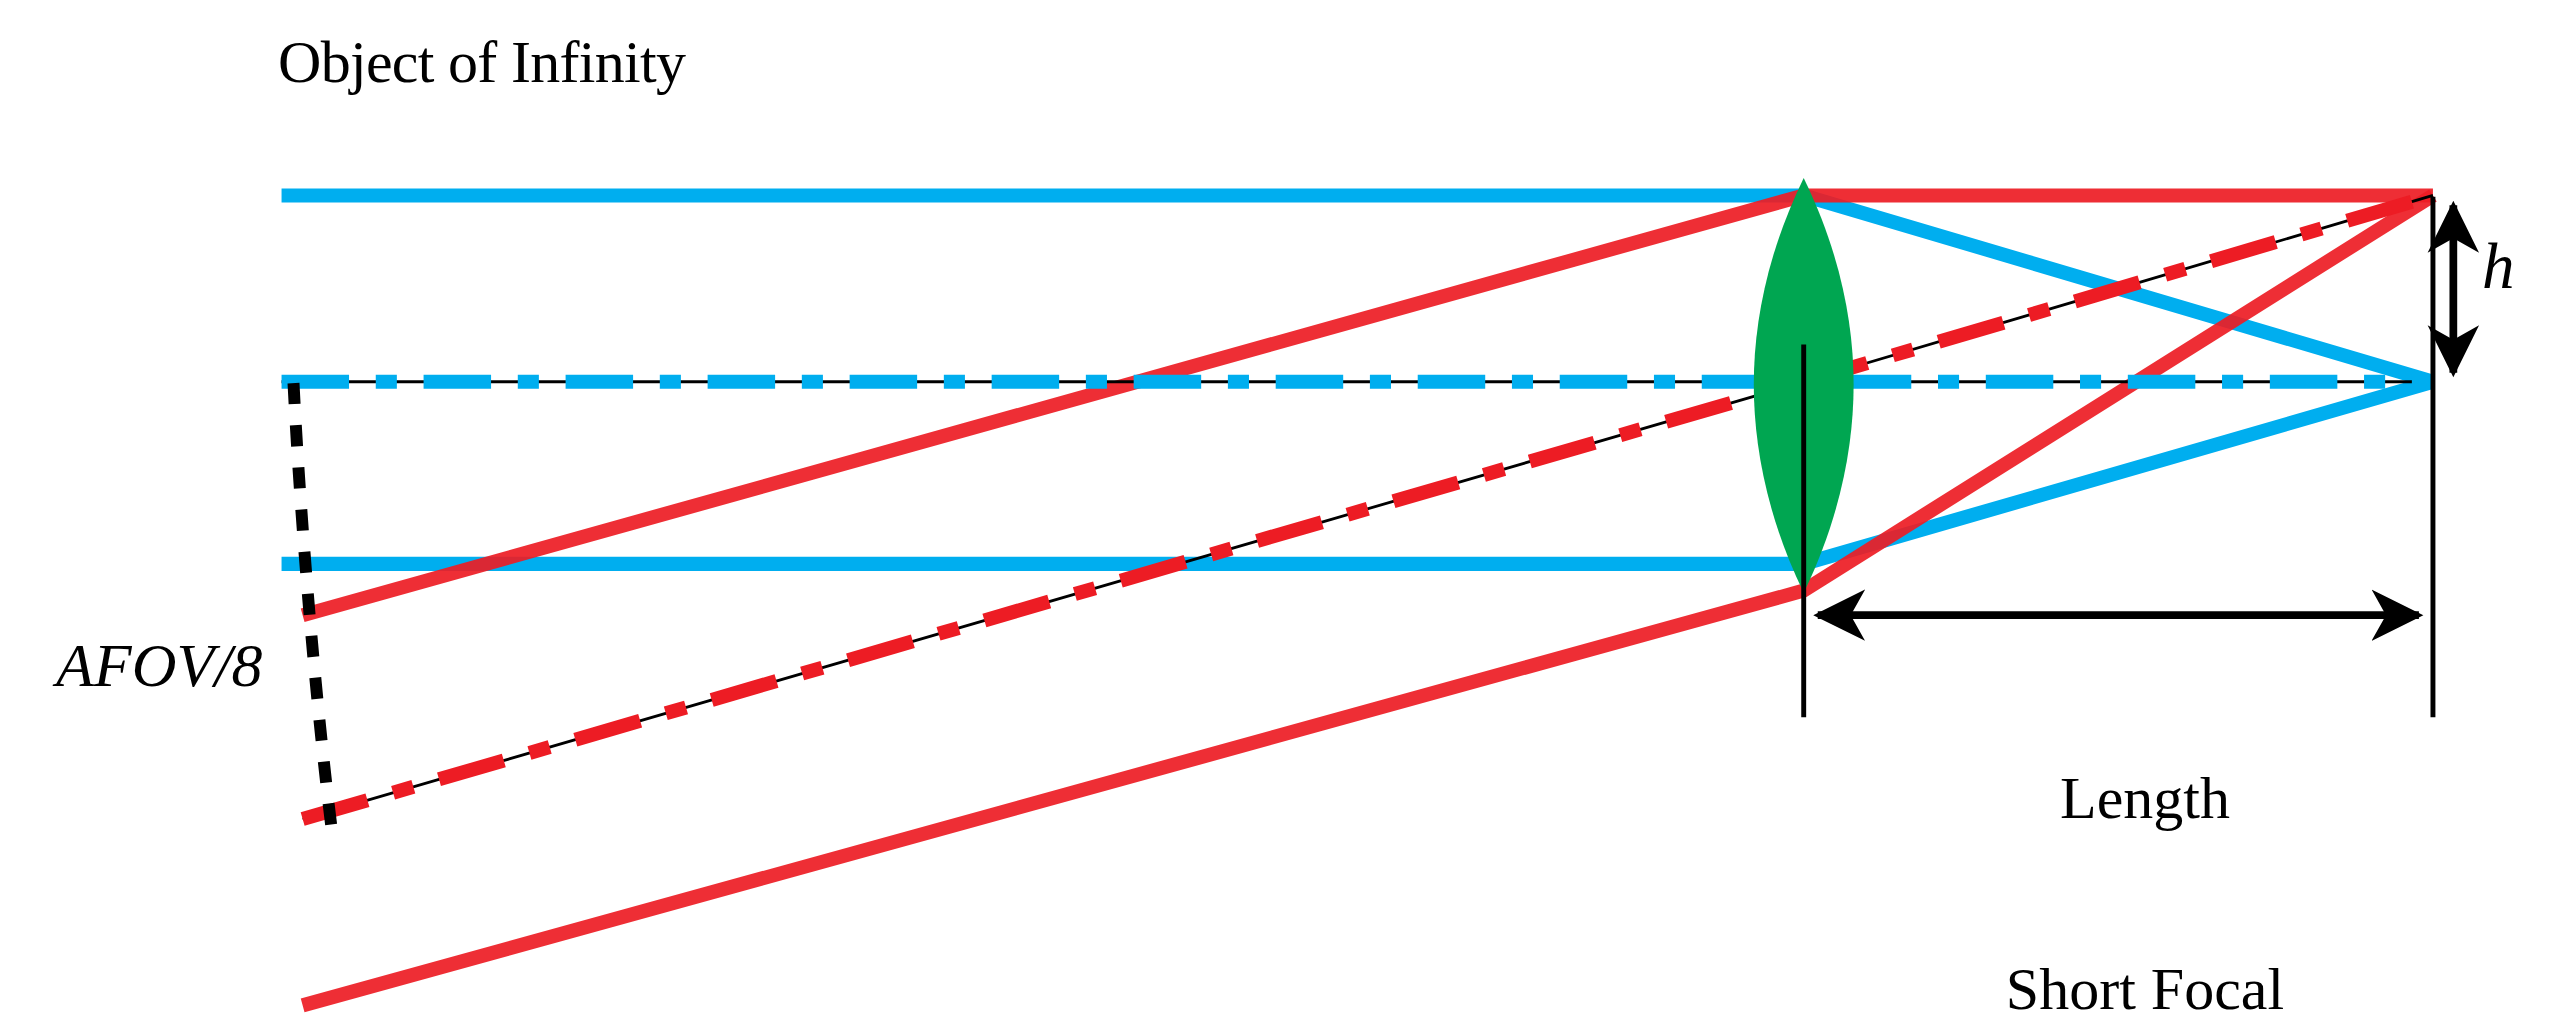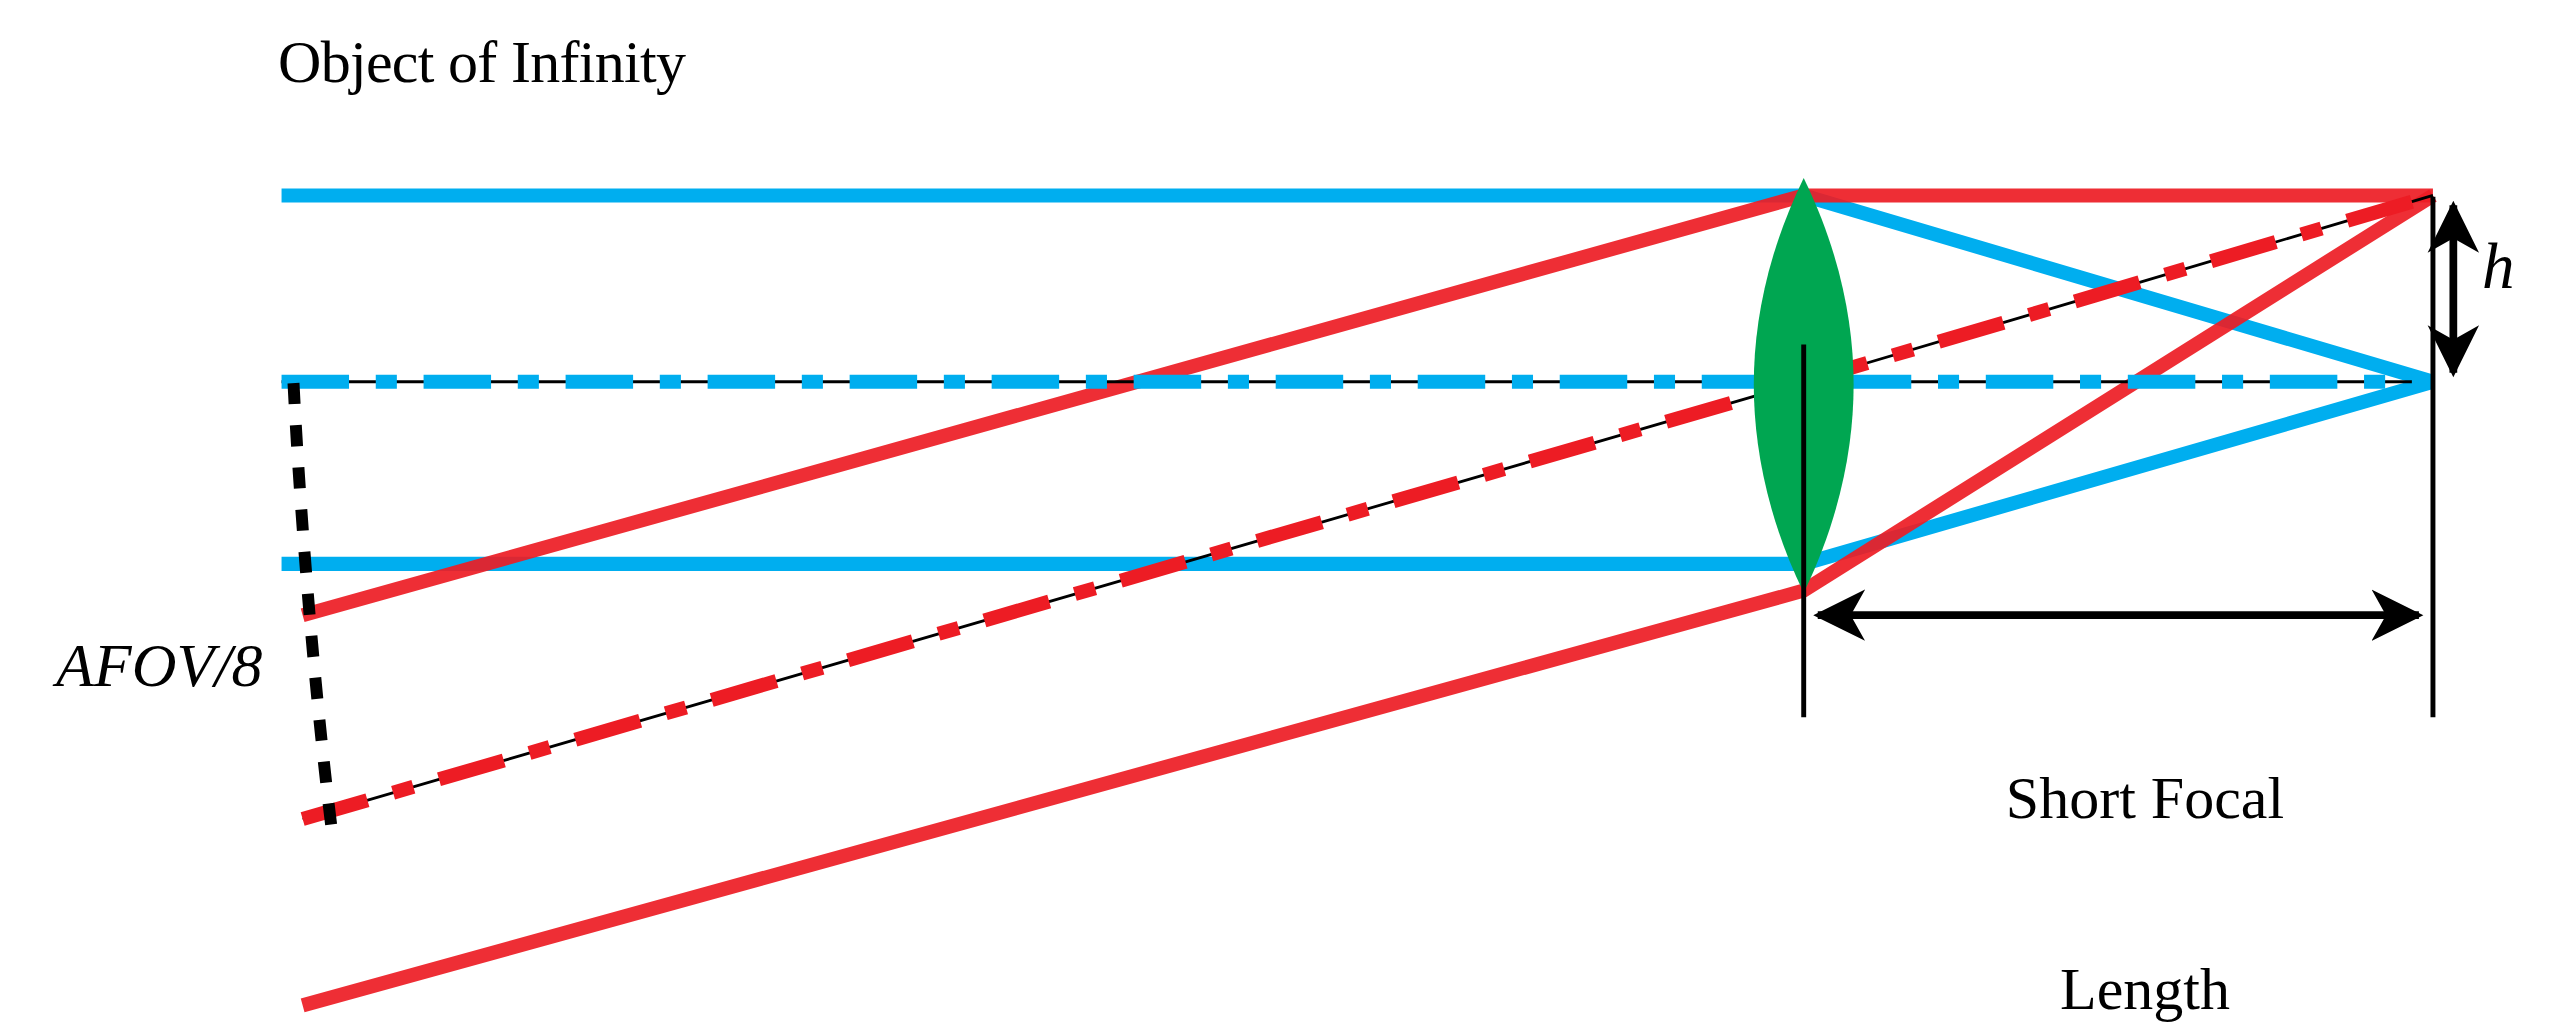--- a/index.html
+++ b/index.html
@@ -116,20 +116,20 @@
 
     <path d="M 417 545 C 428 760, 450 1010, 472 1185" fill="none" stroke="#000000" stroke-width="17" stroke-linecap="butt" stroke-dasharray="30 30"></path>
 
   </svg>
 
   <div class="lbl" id="label-object-infinity">Object of Infinity</div>
 
   <div class="lbl" id="label-afov">AFOV/8</div>
 
   <div id="label-short-focal-length" class="lbl">
+    <div>Length</div>
     <div>Short Focal</div>
-    <div>Length</div>
   </div>
 
   <div class="lbl" id="label-h">h</div>
 
 </div>
 
 
 </body></html>

